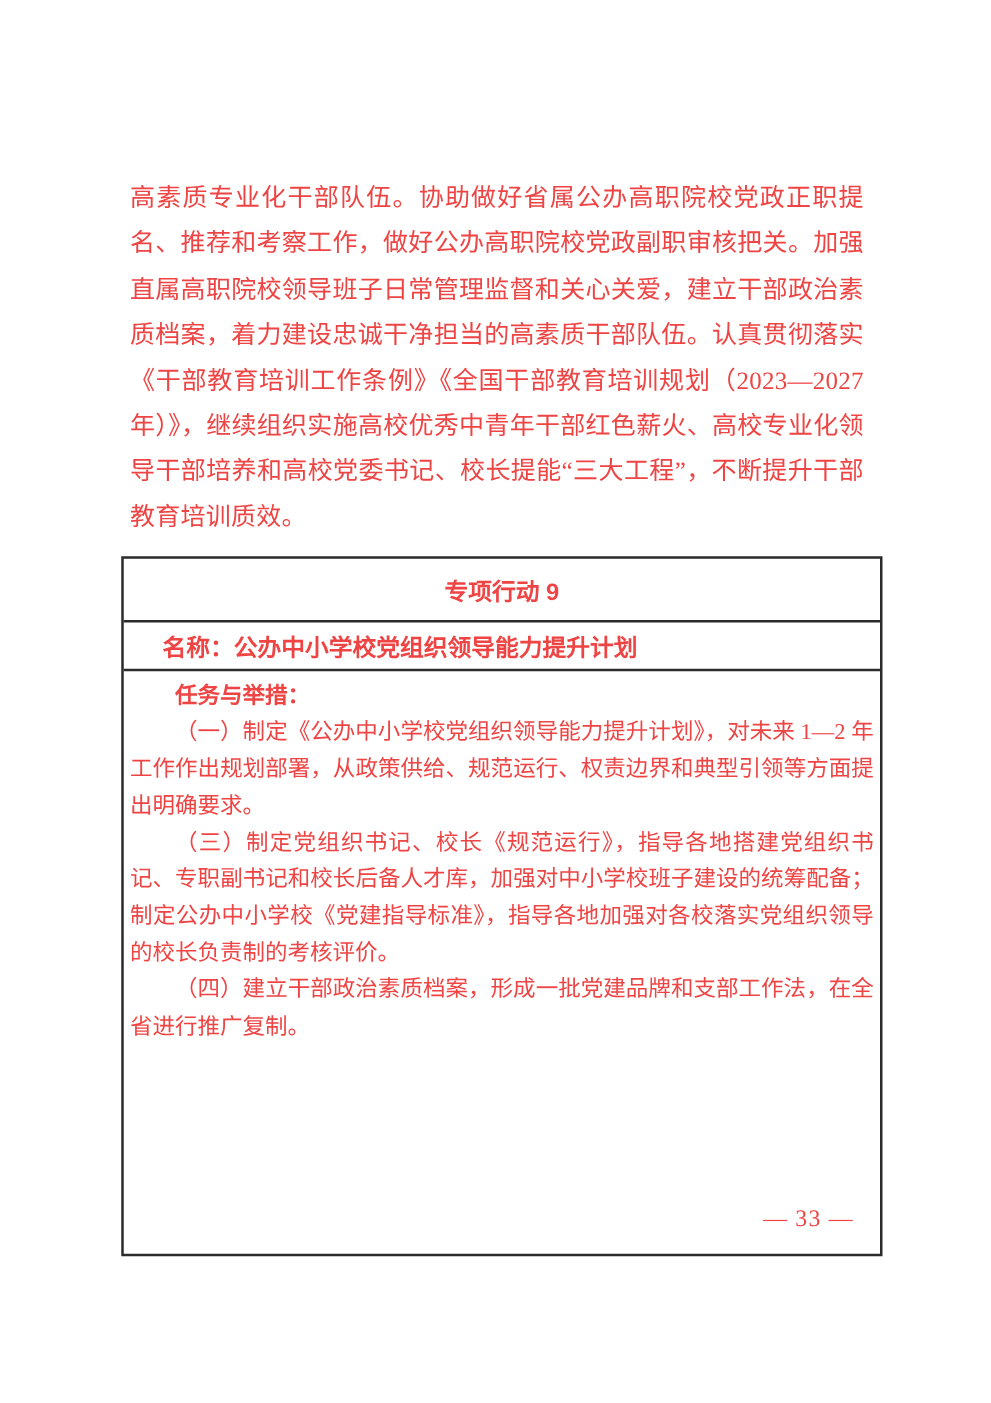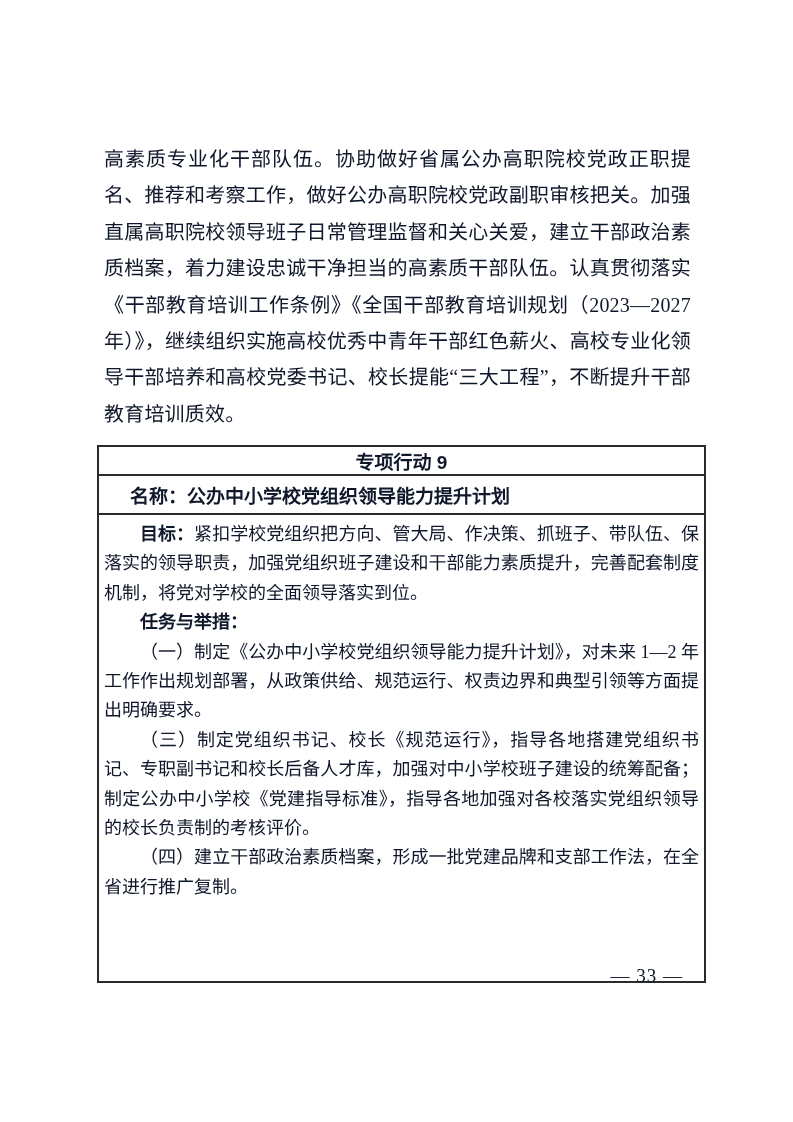--- a/index.html
+++ b/index.html
@@ -1,21 +1,21 @@
 <!DOCTYPE html>
 <html lang="zh-CN"><head>
 <meta charset="utf-8">
 <style>
   html, body { margin: 0; padding: 0; background: #ffffff; }
   .page {
     position: relative;
     width: 793px;
     height: 1122px;
     background: #ffffff;
-    color: #0f172a;
+    color: #ef4444;
     font-family: "Liberation Serif", serif;
     overflow: hidden;
   }
   .body-text {
     position: absolute;
     left: 104px;
     top: 141px;
     width: 587px;
     margin: 0;
     font-size: 20px;
@@ -27,21 +27,21 @@
     position: absolute;
     left: 97px;
     top: 445px;
     width: 609px;
     box-sizing: border-box;
     border: 2px solid #2b2b2b;
     background: #ffffff;
   }
   .row-header {
     box-sizing: border-box;
-    height: 29px;
+    height: 51px;
     border-bottom: 2px solid #2b2b2b;
     display: flex;
     align-items: center;
     justify-content: center;
     font-family: "Liberation Sans", sans-serif;
     font-weight: 700;
     font-size: 19px;
   }
   .row-name {
     box-sizing: border-box;
@@ -86,21 +86,20 @@
 
     <div class="row-header">
       <span>专项行动 9</span>
     </div>
 
     <div class="row-name">
       <span>名称：公办中小学校党组织领导能力提升计划</span>
     </div>
 
     <div class="row-body">
-      <p class="para"><span class="hei">目标：</span><span>紧扣学校党组织把方向、管大局、作决策、抓班子、带队伍、保落实的领导职责，加强党组织班子建设和干部能力素质提升，完善配套制度机制，将党对学校的全面领导落实到位。</span></p>
 
       <p class="para hei">任务与举措：</p>
 
       <p class="para">（一）制定《公办中小学校党组织领导能力提升计划》，对未来 1—2 年工作作出规划部署，从政策供给、规范运行、权责边界和典型引领等方面提出明确要求。</p>
 
 
       <p class="para">（三）制定党组织书记、校长《规范运行》，指导各地搭建党组织书记、专职副书记和校长后备人才库，加强对中小学校班子建设的统筹配备；制定公办中小学校《党建指导标准》，指导各地加强对各校落实党组织领导的校长负责制的考核评价。</p>
 
       <p class="para">（四）建立干部政治素质档案，形成一批党建品牌和支部工作法，在全省进行推广复制。</p>
     </div>

